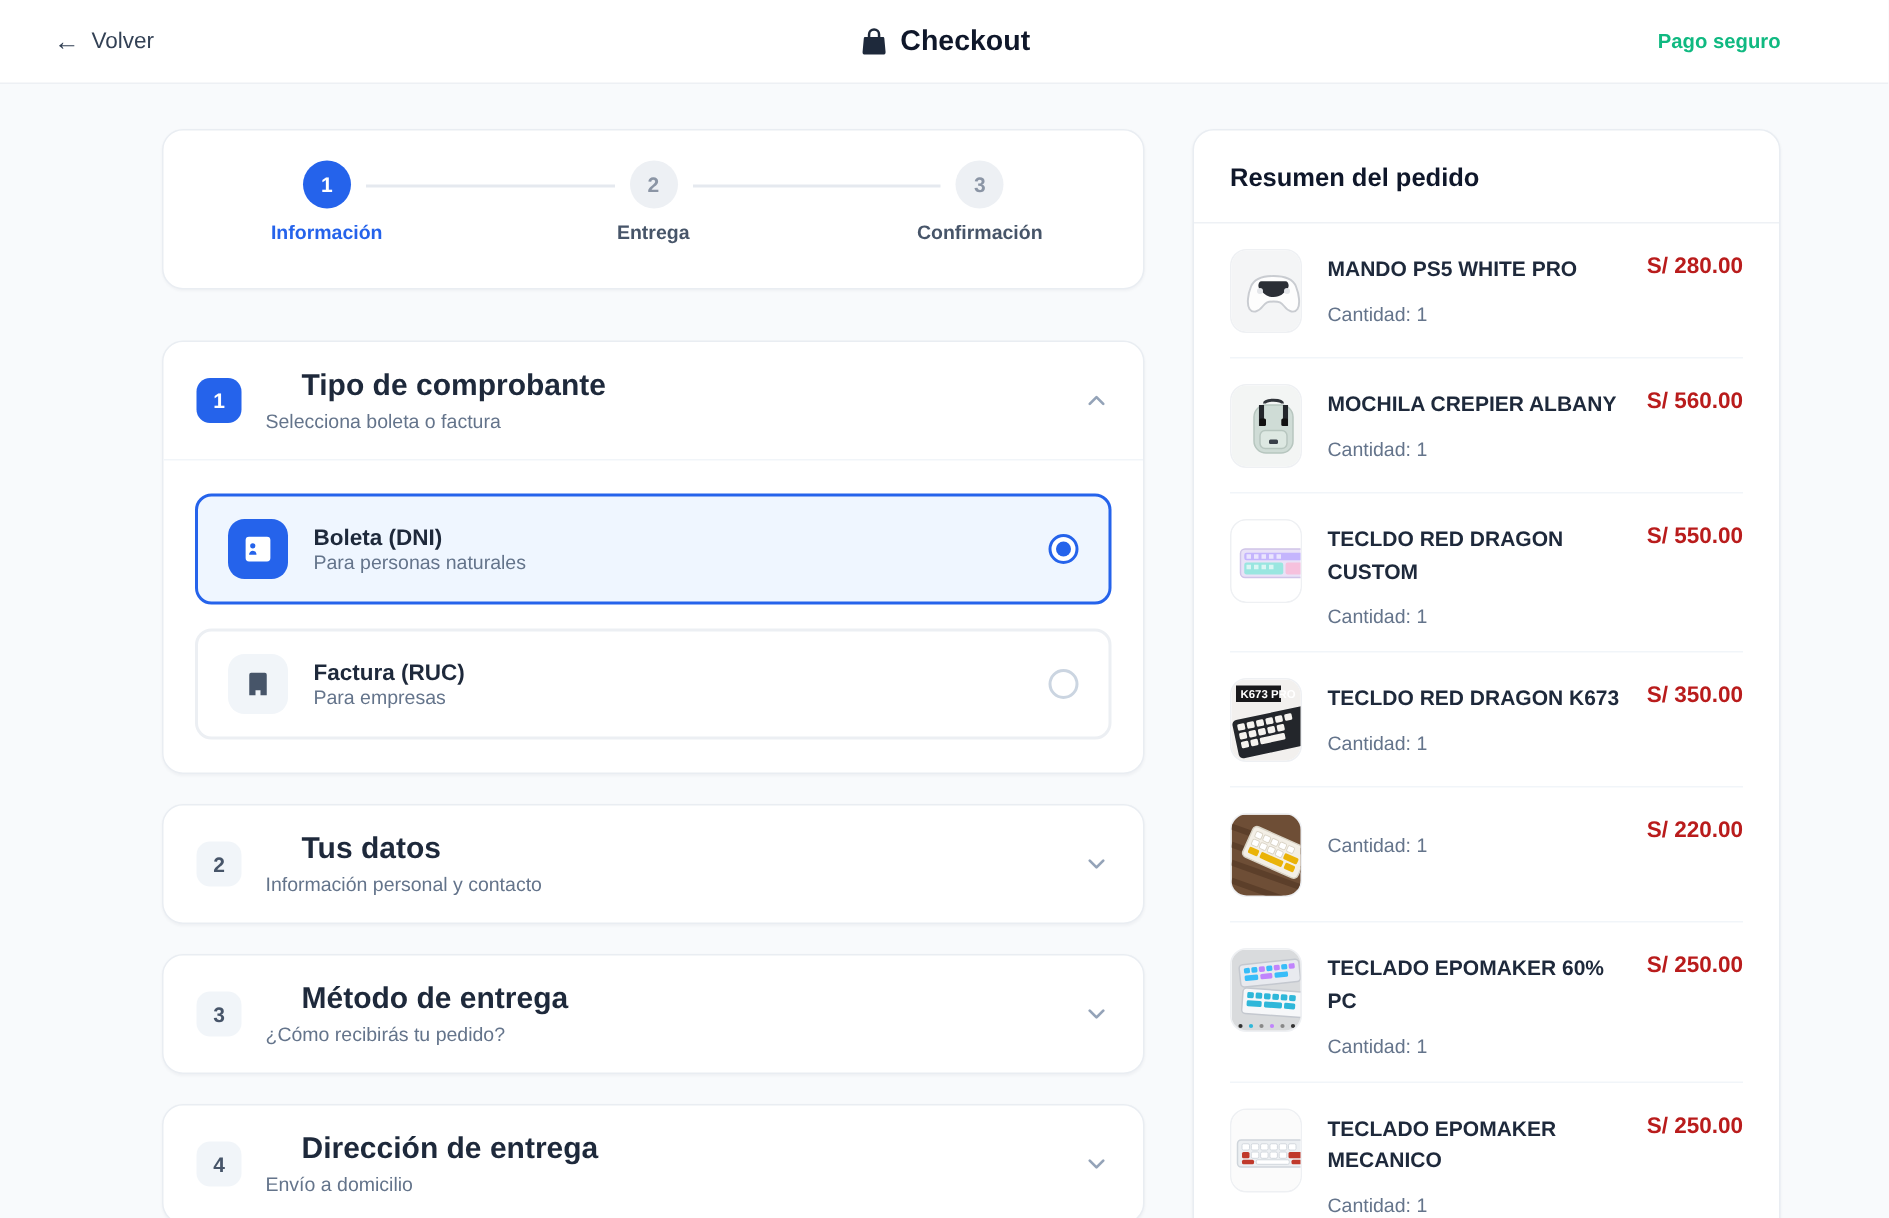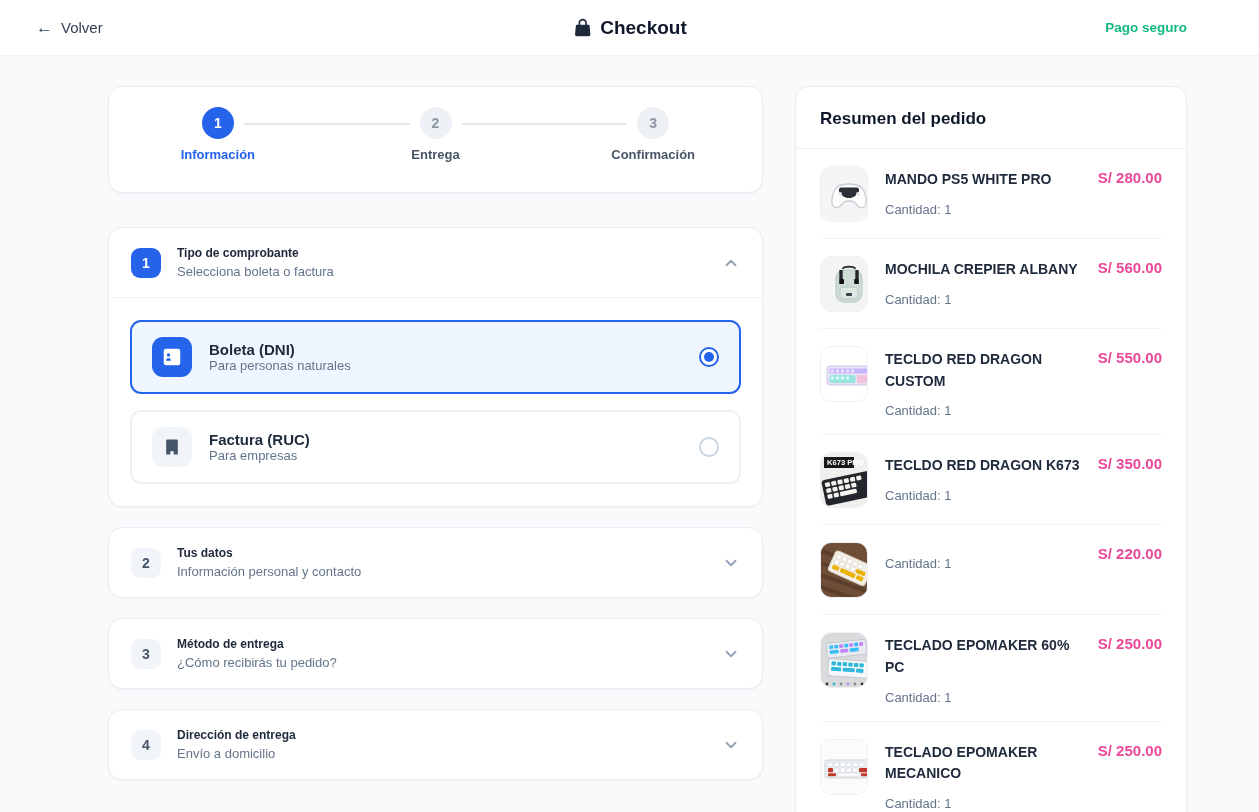--- a/index.html
+++ b/index.html
@@ -29,21 +29,21 @@
   .step.active .step-circle { background:#2563eb; color:#fff; }
   .step-label { margin-top:8px; font-size:13px; font-weight:600; color:#475569; }
   .step.active .step-label { color:#2563eb; }
 
   
   .section { margin-bottom:20px; }
   .section-header { display:flex; align-items:center; gap:16px; padding:18px 22px; cursor:pointer; }
   .section-badge { width:30px; height:30px; border-radius:9px; flex:none; display:flex; align-items:center; justify-content:center; font-size:14px; font-weight:bold; background:#f1f5f9; color:#475569; }
   .section.open .section-badge { background:#2563eb; color:#fff; }
   .section-titles { display:flex; flex-direction:column; gap:4px; }
-  .section-title { font-size:12px; font-weight:bold; color:#1e293b; }
+  .section-title { font-size:20px; font-weight:bold; color:#1e293b;margin-left:24px; }
   .section-subtitle { font-size:13px; color:#64748b; }
   .chevron { margin-left:auto; color:#94a3b8; display:flex; }
   .section-body { border-top:1px solid #f1f5f9; padding:22px 21px; }
 
   
   .option { display:flex; align-items:center; gap:17px; padding:14px 20px; border-radius:11px; min-height:74px; background:#fff; border:2px solid #eceff3; cursor:pointer; }
   .option + .option { margin-top:16px; }
   .option.selected { border-color:#2563eb; background:#eff6ff; }
   .option-icon { width:40px; height:40px; border-radius:11px; flex:none; display:flex; align-items:center; justify-content:center; background:#f1f5f9; color:#475569; }
   .option.selected .option-icon { background:#2563eb; color:#fff; }
@@ -58,21 +58,21 @@
   .summary { width:392px; }
   .summary-header { padding:22px 24px 19px; font-size:17px; font-weight:bold; color:#0f172a; border-bottom:1px solid #eef1f5; }
   .summary-items { padding:0 24px; }
   .item { display:flex; align-items:flex-start; gap:17px; padding:17px 0 16px; border-bottom:1px solid #f1f5f9; }
   .item:last-child { border-bottom:none; }
   .thumb { width:48px; height:56px; border-radius:11px; flex:none; overflow:hidden; border:1px solid #eef0f3; background:#fff; }
   .thumb svg { display:block; }
   .item-info { width:196px; padding-top:3px; }
   .item-name { font-size:14px; font-weight:bold; color:#1e293b; line-height:1.55; }
   .item-qty { font-size:13px; color:#64748b; margin-top:11px; }
-  .item-price { margin-left:auto; padding-top:3px; font-size:15px; font-weight:bold; color:#ec4899; white-space:nowrap; }
+  .item-price { margin-left:auto; padding-top:3px; font-size:15px; font-weight:bold; color:#b91c1c; white-space:nowrap; }
 </style>
 </head>
 <body>
 
 <header class="topbar">
   <button class="back-btn">
     <span class="arrow">←</span>
     <span>Volver</span>
   </button>
   <div class="page-title">

